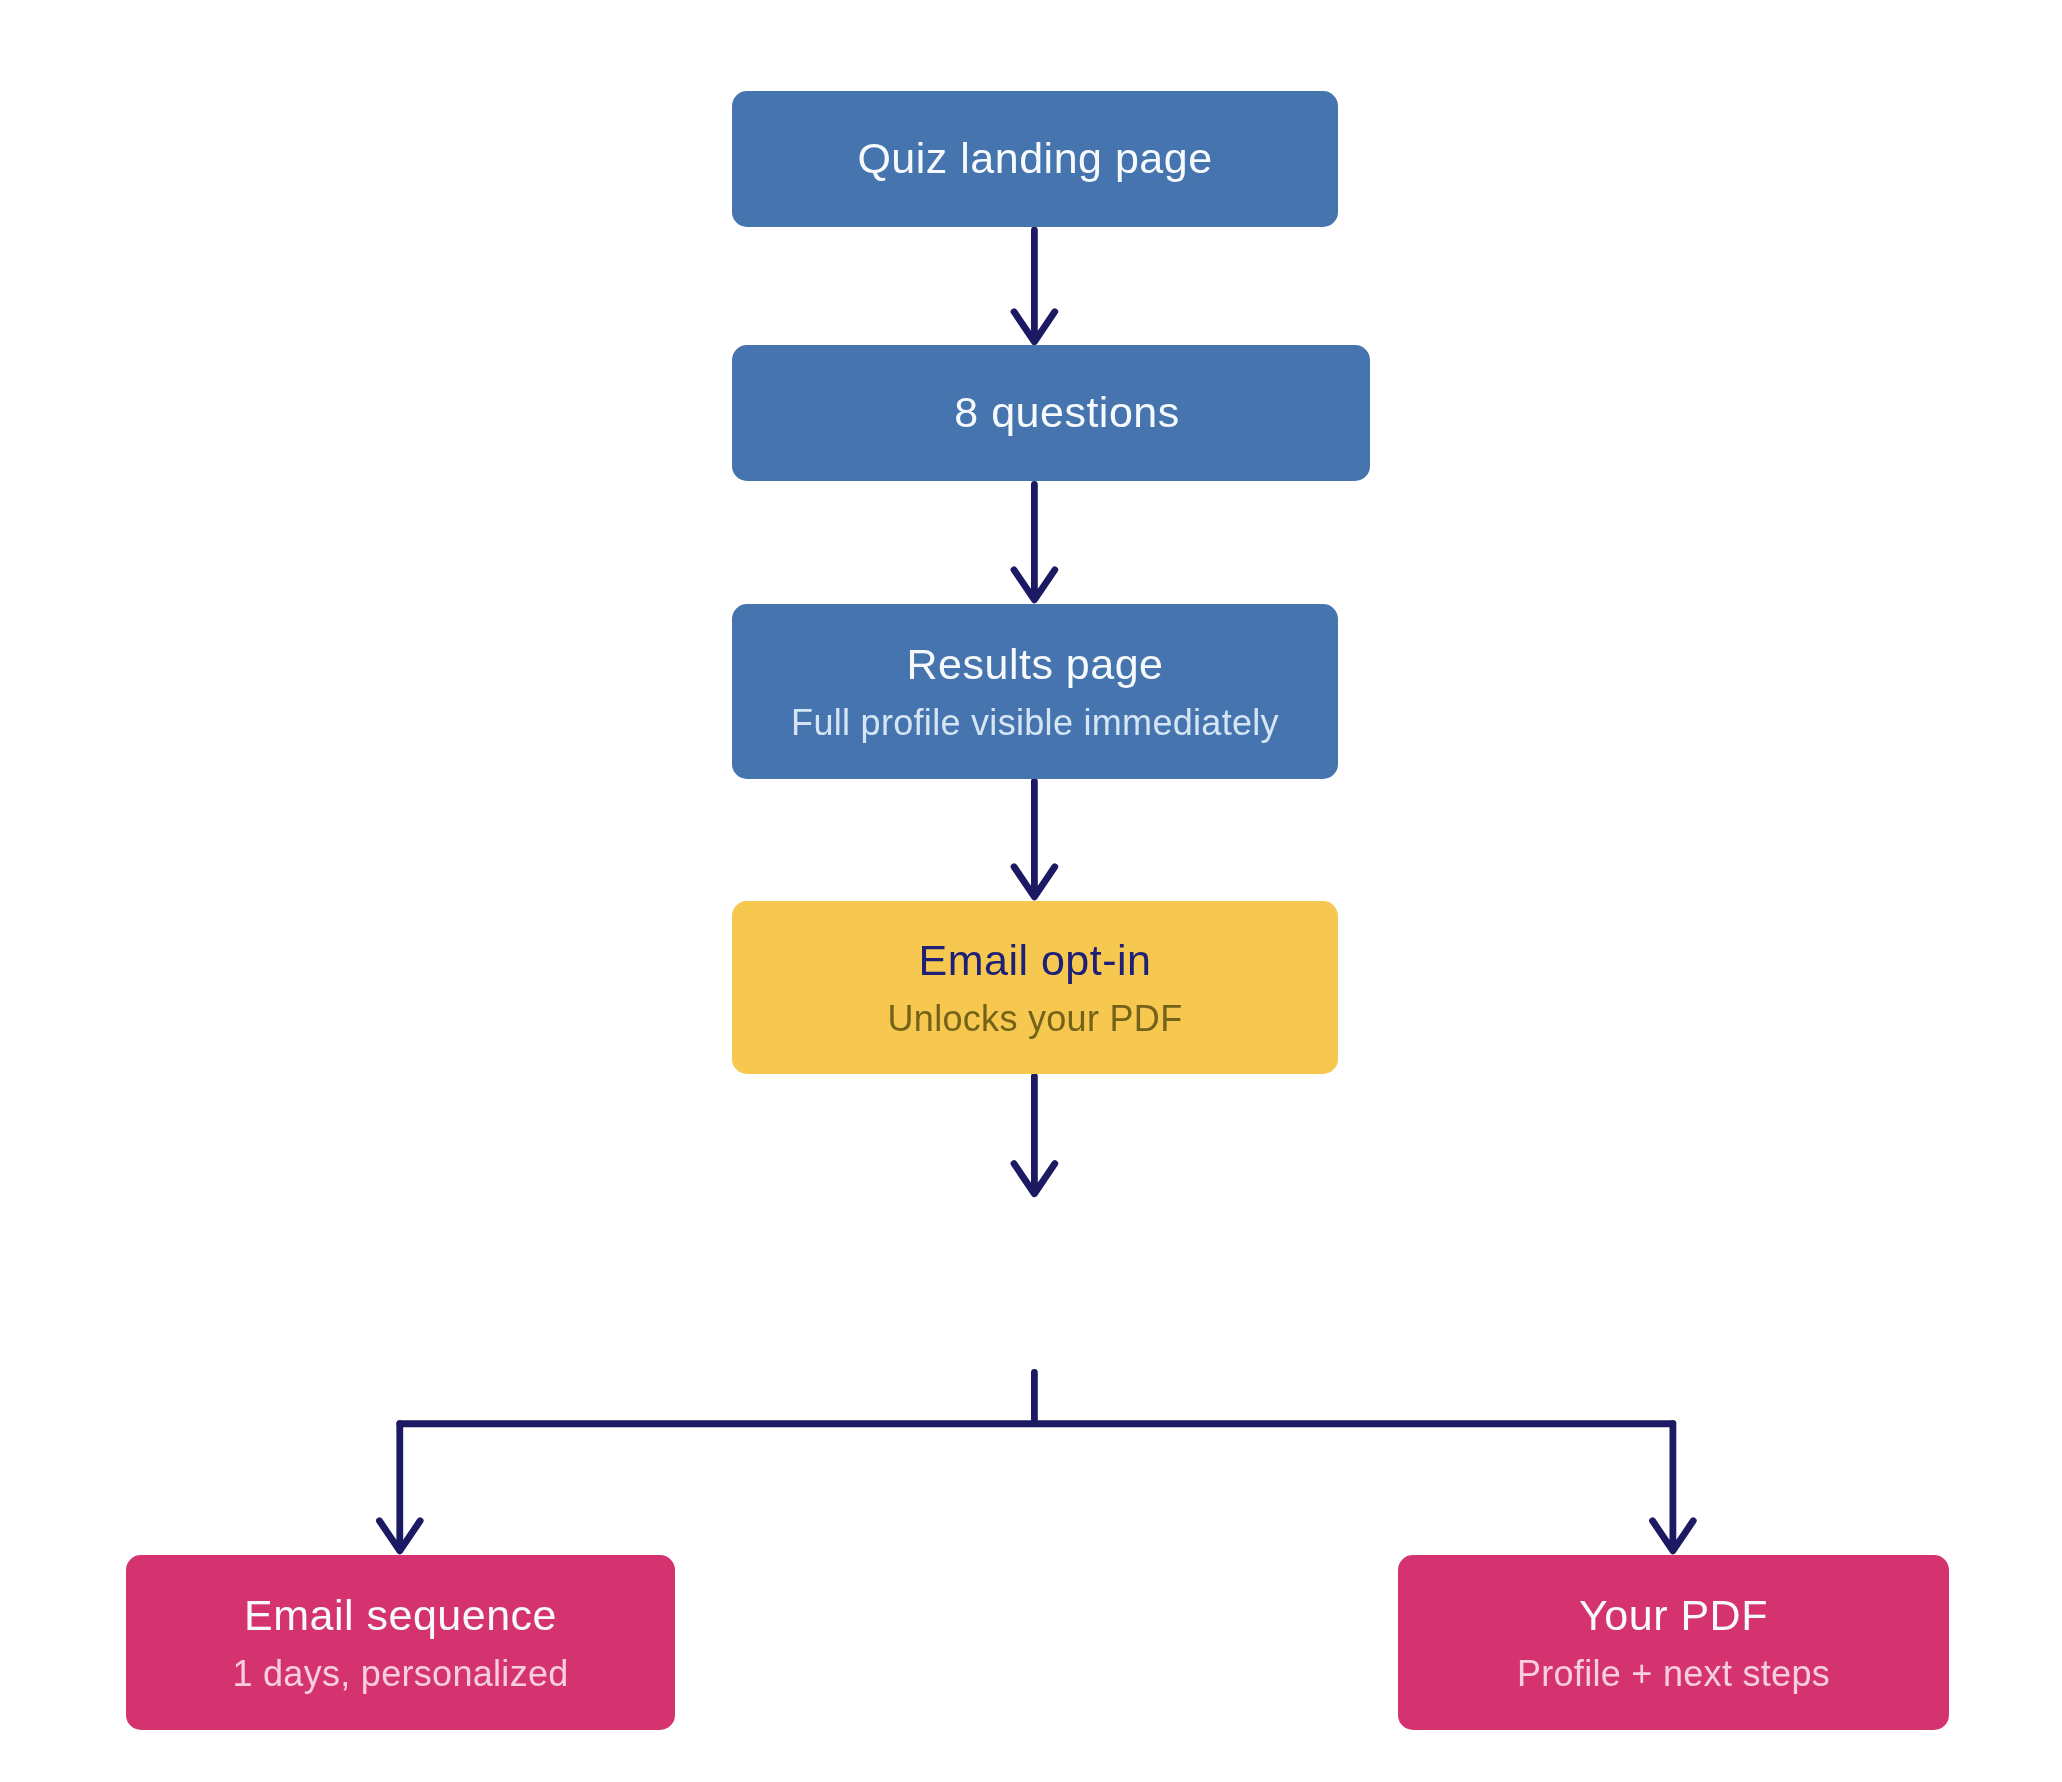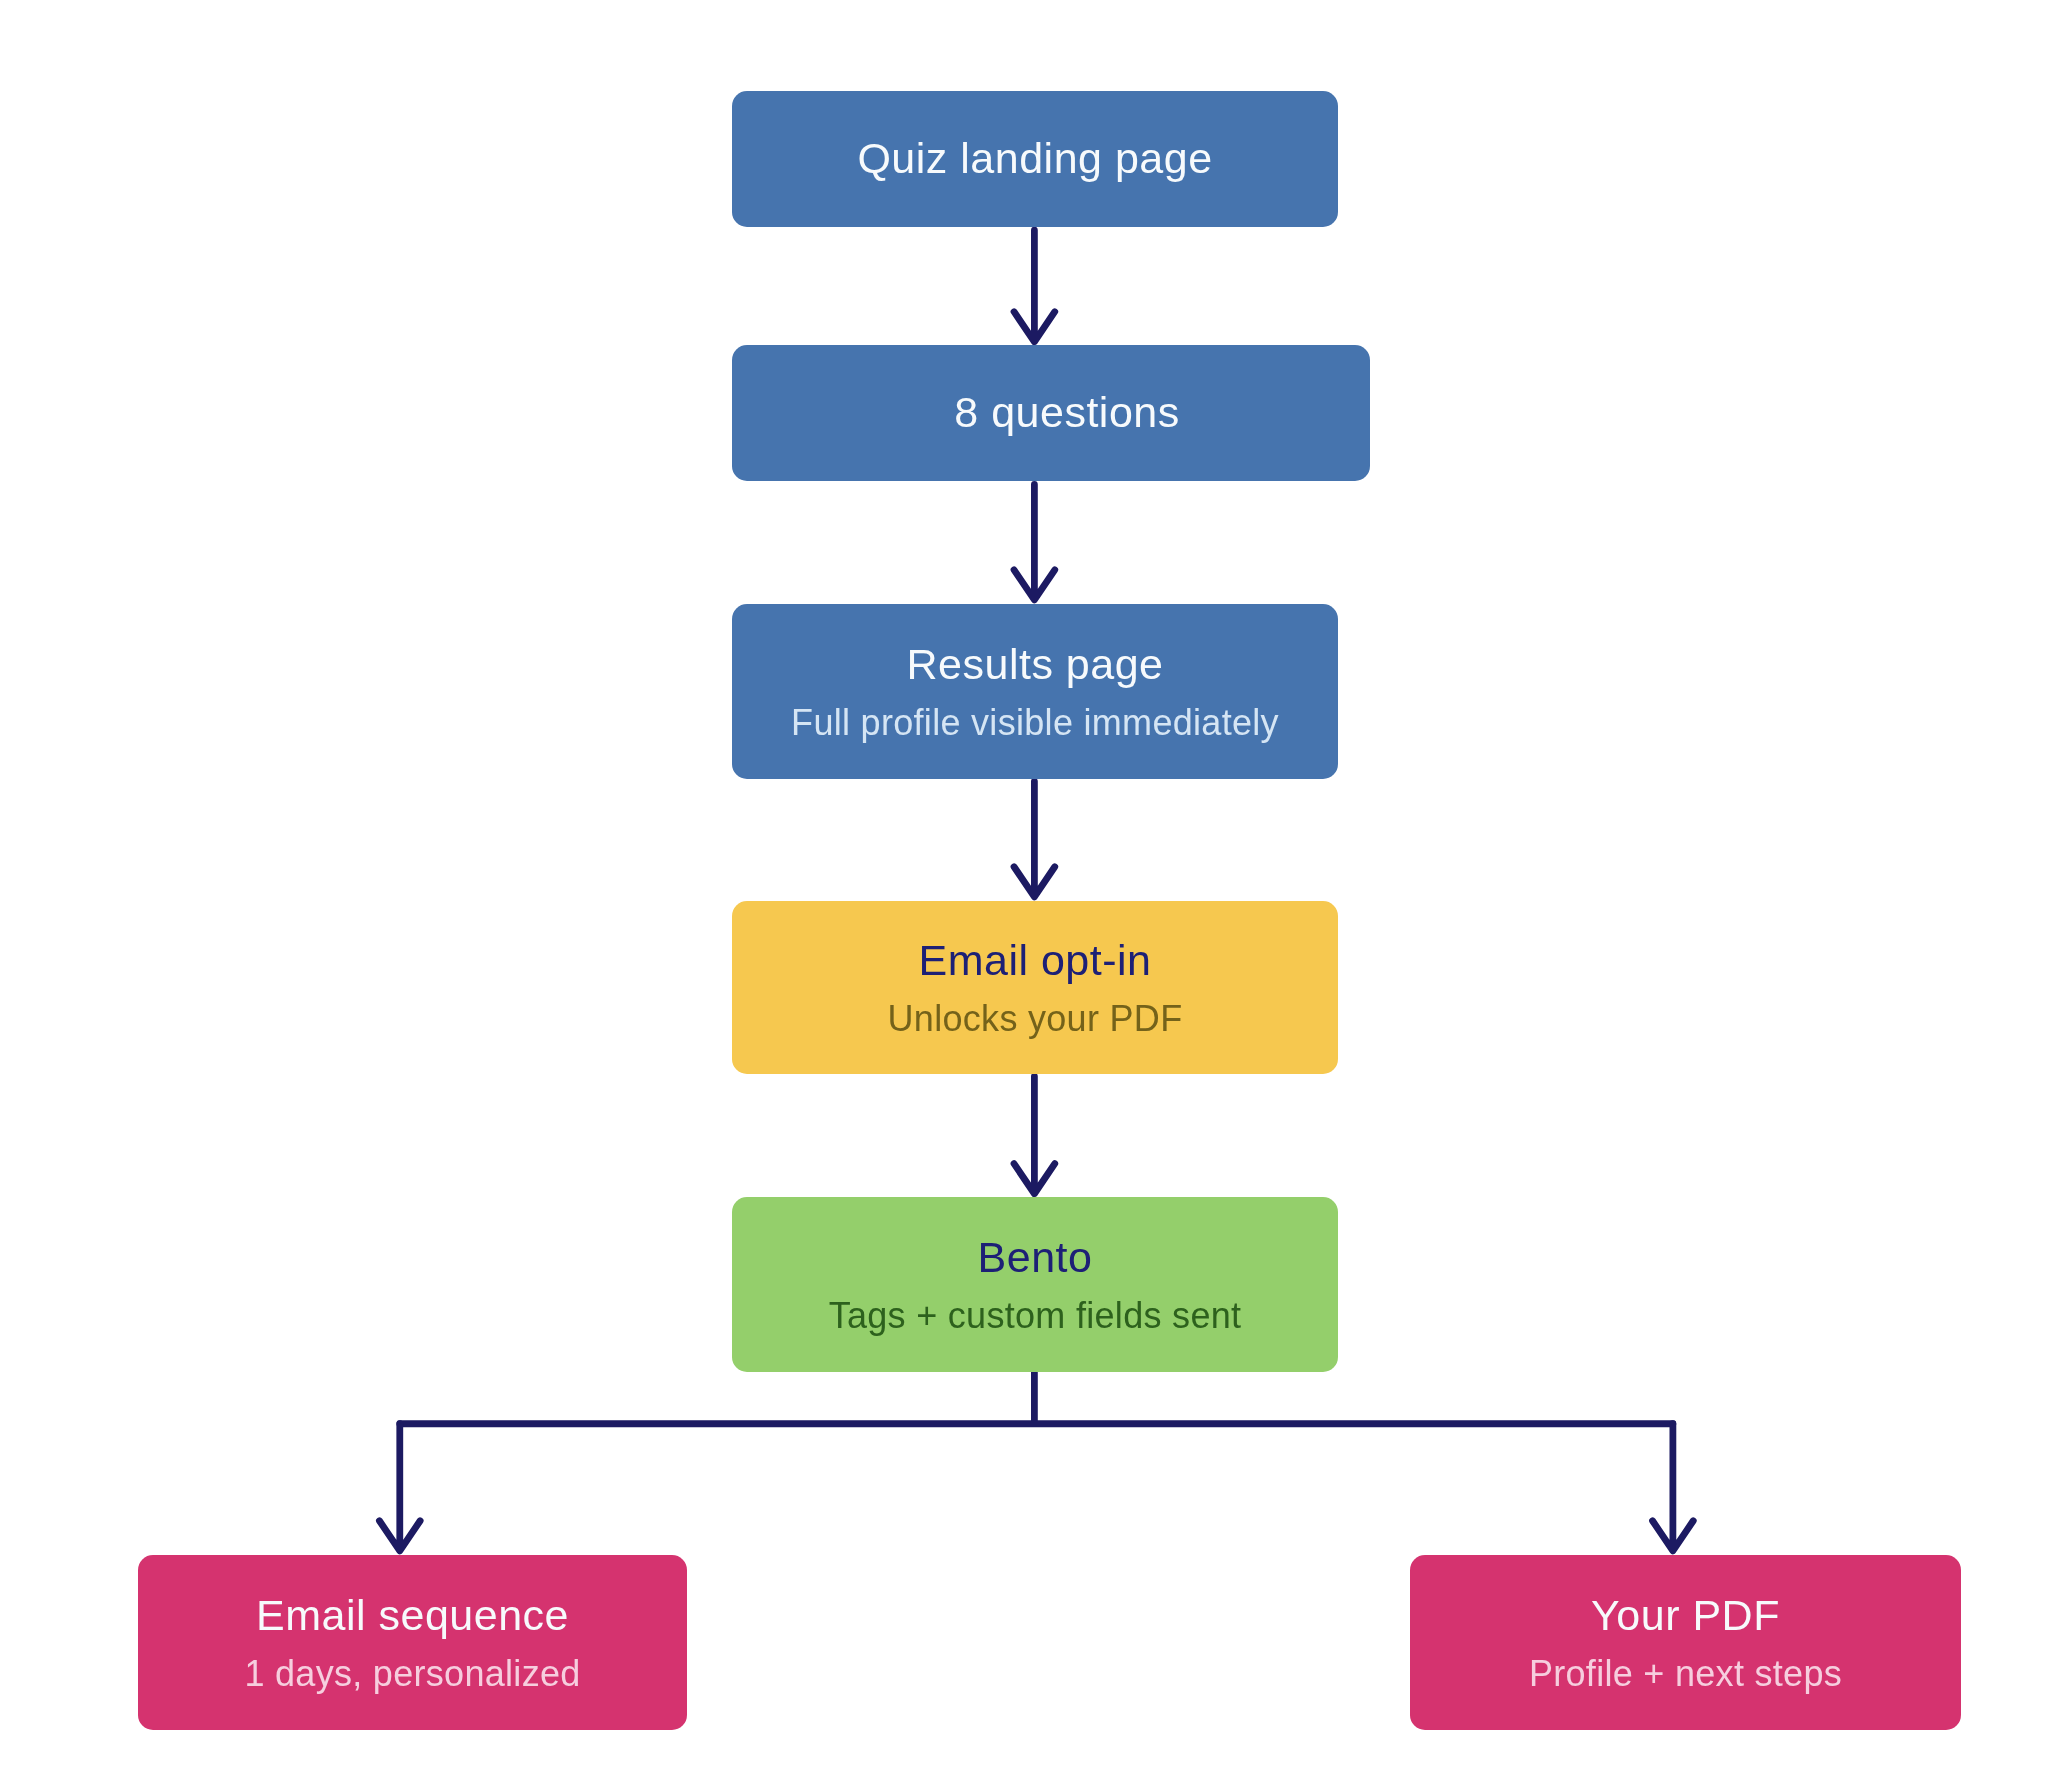--- a/index.html
+++ b/index.html
@@ -42,21 +42,21 @@
     display: flex;
     flex-direction: column;
     align-items: center;
     justify-content: center;
     gap: 9.7px;
     text-align: center;
   }
   .node--blue   { background: var(--node-blue); }
   .node--yellow { background: var(--node-yellow); }
   .node--green  { background: var(--node-green); }
-  .node--pink   { background: var(--node-pink); margin-left: 12px; }
+  .node--pink   { background: var(--node-pink); }
 
   .node-title {
     font-size: 43px;
     line-height: 1.2;
     letter-spacing: 0.5px;
   }
   .node-subtitle {
     font-size: 36px;
     line-height: 1.2;
     letter-spacing: 0.3px;
@@ -108,24 +108,20 @@
   <div class="node node--yellow pos-optin">
     <div class="node-title">Email opt-in</div>
     <div class="node-subtitle">Unlocks your PDF</div>
   </div>
 
   <div class="node node--blue pos-results">
     <div class="node-title">Results page</div>
     <div class="node-subtitle">Full profile visible immediately</div>
   </div>
 
-  <div class="node node--green pos-bento">
-    <div class="node-title">Bento</div>
-    <div class="node-subtitle">Tags + custom fields sent</div>
-  </div>
 
   <div class="node node--pink pos-emailseq">
     <div class="node-title">Email sequence</div>
     <div class="node-subtitle">1 days, personalized</div>
   </div>
 
   <div class="node node--pink pos-yourpdf">
     <div class="node-title">Your PDF</div>
     <div class="node-subtitle">Profile + next steps</div>
   </div>

